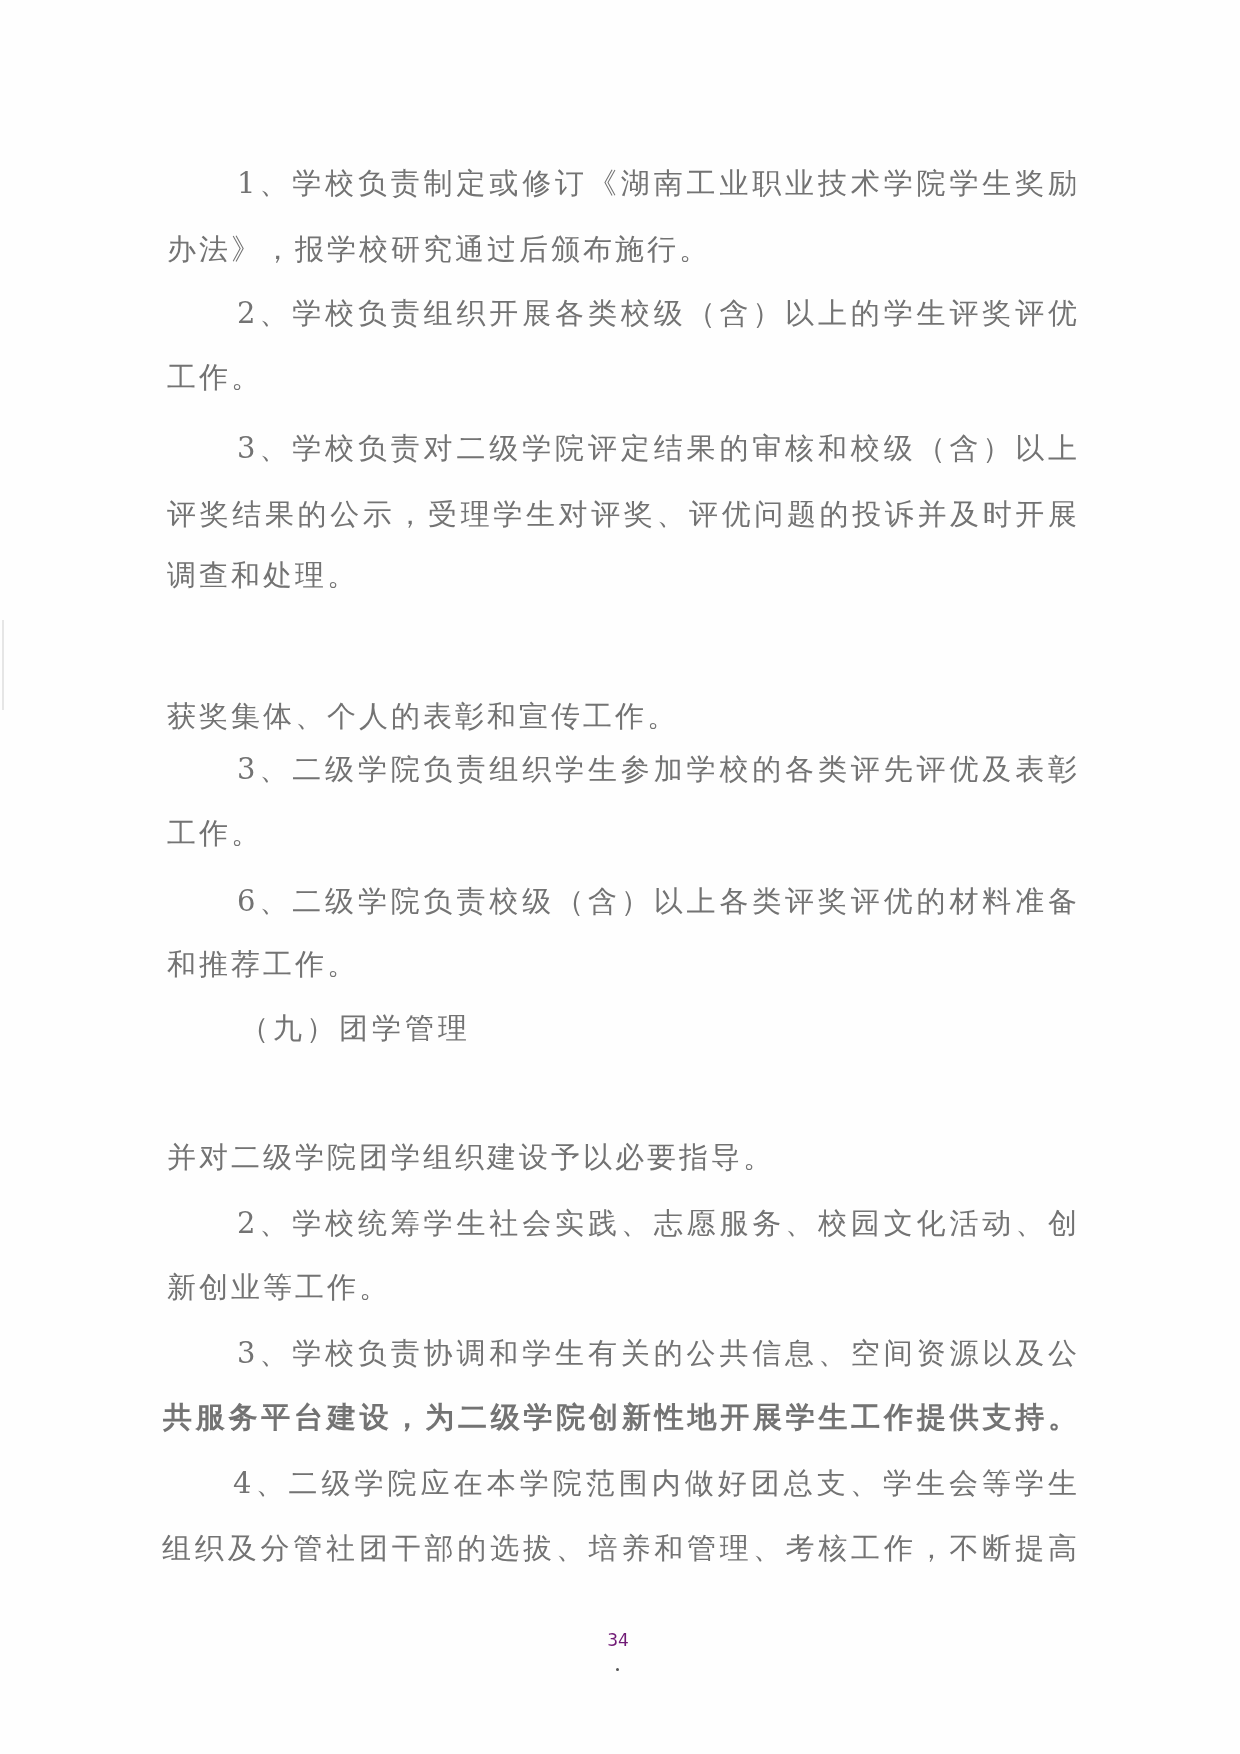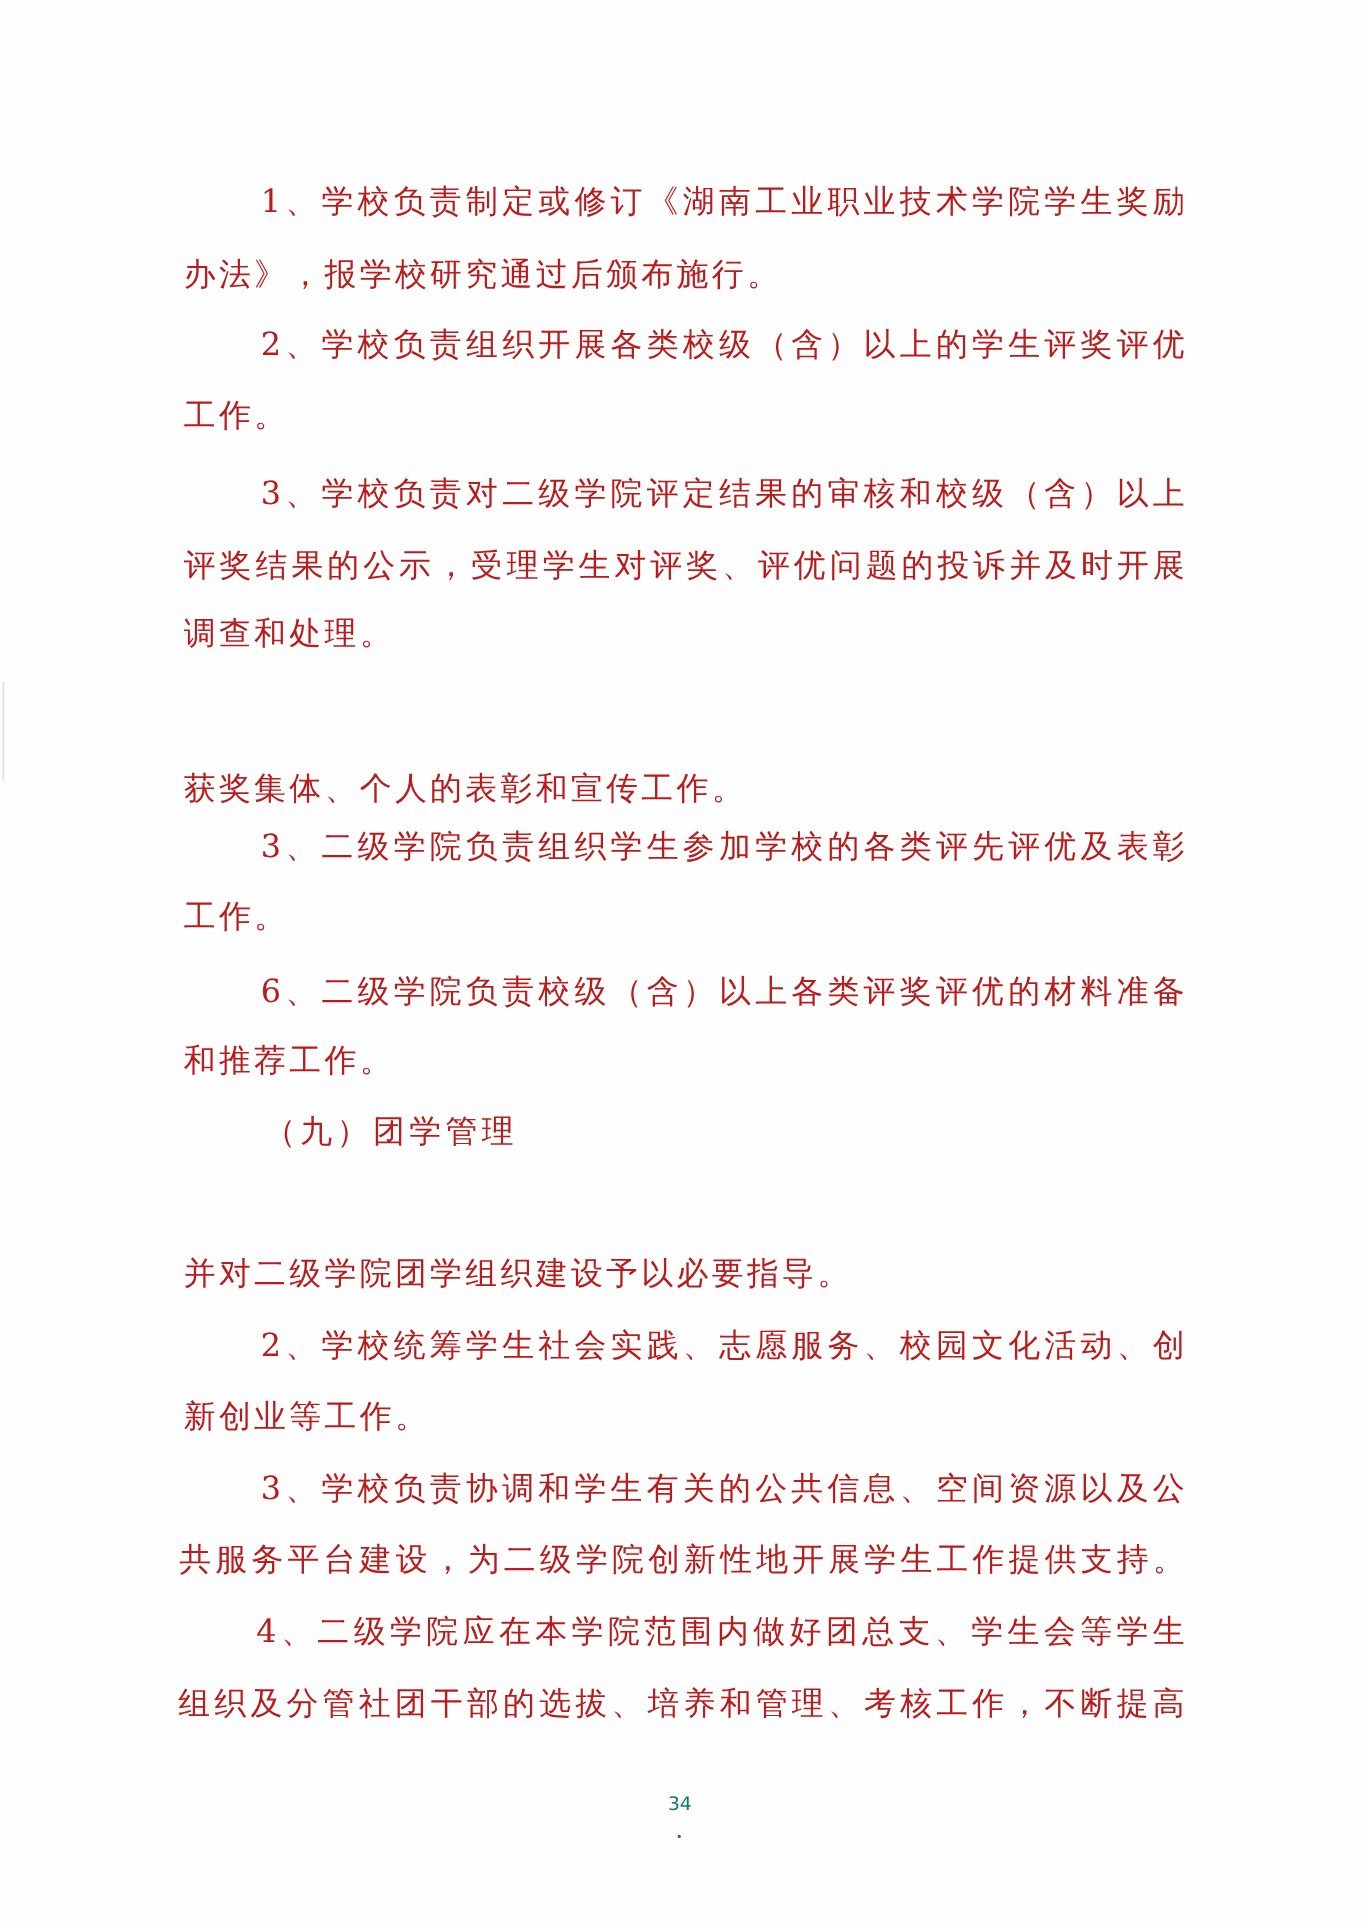--- a/index.html
+++ b/index.html
@@ -22,21 +22,21 @@
       background: #fefefe;
     }
     .line {
       position: absolute;
       left: 167px;
       width: 910px;
       height: 40px;
       line-height: 40px;
       font-family: "DejaVu Serif", "Liberation Serif", serif;
       font-size: 29px;
-      color: #b91c1c;
+      color: #737373;
       white-space: nowrap;
       text-align: justify;
       text-align-last: justify;
       letter-spacing: 0px;
     }
     .line.short {
       text-align-last: left;
       letter-spacing: 3px;
     }
     .line.indent {
@@ -50,21 +50,21 @@
       letter-spacing: 4px;
     }
     .page-number {
       position: absolute;
       left: 600px;
       top: 1630px;
       width: 36px;
       text-align: center;
       font-family: "DejaVu Sans", "Liberation Sans", sans-serif;
       font-size: 17px;
-      color: #0f766e;
+      color: #701a75;
     }
     .page-dot {
       position: absolute;
       left: 616px;
       top: 1668px;
       width: 3px;
       height: 3px;
       border-radius: 50%;
       background: #555;
     }
@@ -90,19 +90,19 @@
   <div class="line short" style="top:696px;">获奖集体、个人的表彰和宣传工作。</div>
   <div class="line indent" style="top:749px;">3、二级学院负责组织学生参加学校的各类评先评优及表彰</div>
   <div class="line short" style="top:813px;">工作。</div>
   <div class="line indent" style="top:881px;">6、二级学院负责校级（含）以上各类评奖评优的材料准备</div>
   <div class="line heading" style="top:1008px;">（九）团学管理</div>
   <div class="line short" style="top:944px;">和推荐工作。</div>
   <div class="line short" style="top:1137px;">并对二级学院团学组织建设予以必要指导。</div>
   <div class="line indent" style="top:1203px;">2、学校统筹学生社会实践、志愿服务、校园文化活动、创</div>
   <div class="line short" style="top:1267px;">新创业等工作。</div>
   <div class="line indent" style="top:1333px;">3、学校负责协调和学生有关的公共信息、空间资源以及公</div>
-  <div class="line" style="top:1397px;left:163px;width:914px;">共服务平台建设，为二级学院创新性地开展学生工作提供支持。</div>
+  <div class="line" style="top:1397px;left:163px;width:914px;font-weight:bold;">共服务平台建设，为二级学院创新性地开展学生工作提供支持。</div>
   <div class="line indent" style="top:1463px;left:233px;width:844px;">4、二级学院应在本学院范围内做好团总支、学生会等学生</div>
   <div class="line" style="top:1528px;left:162px;width:915px;">组织及分管社团干部的选拔、培养和管理、考核工作，不断提高</div>
 
   <div class="page-number">34</div>
   <div class="page-dot"></div>
 </div>
 
 </body></html>

